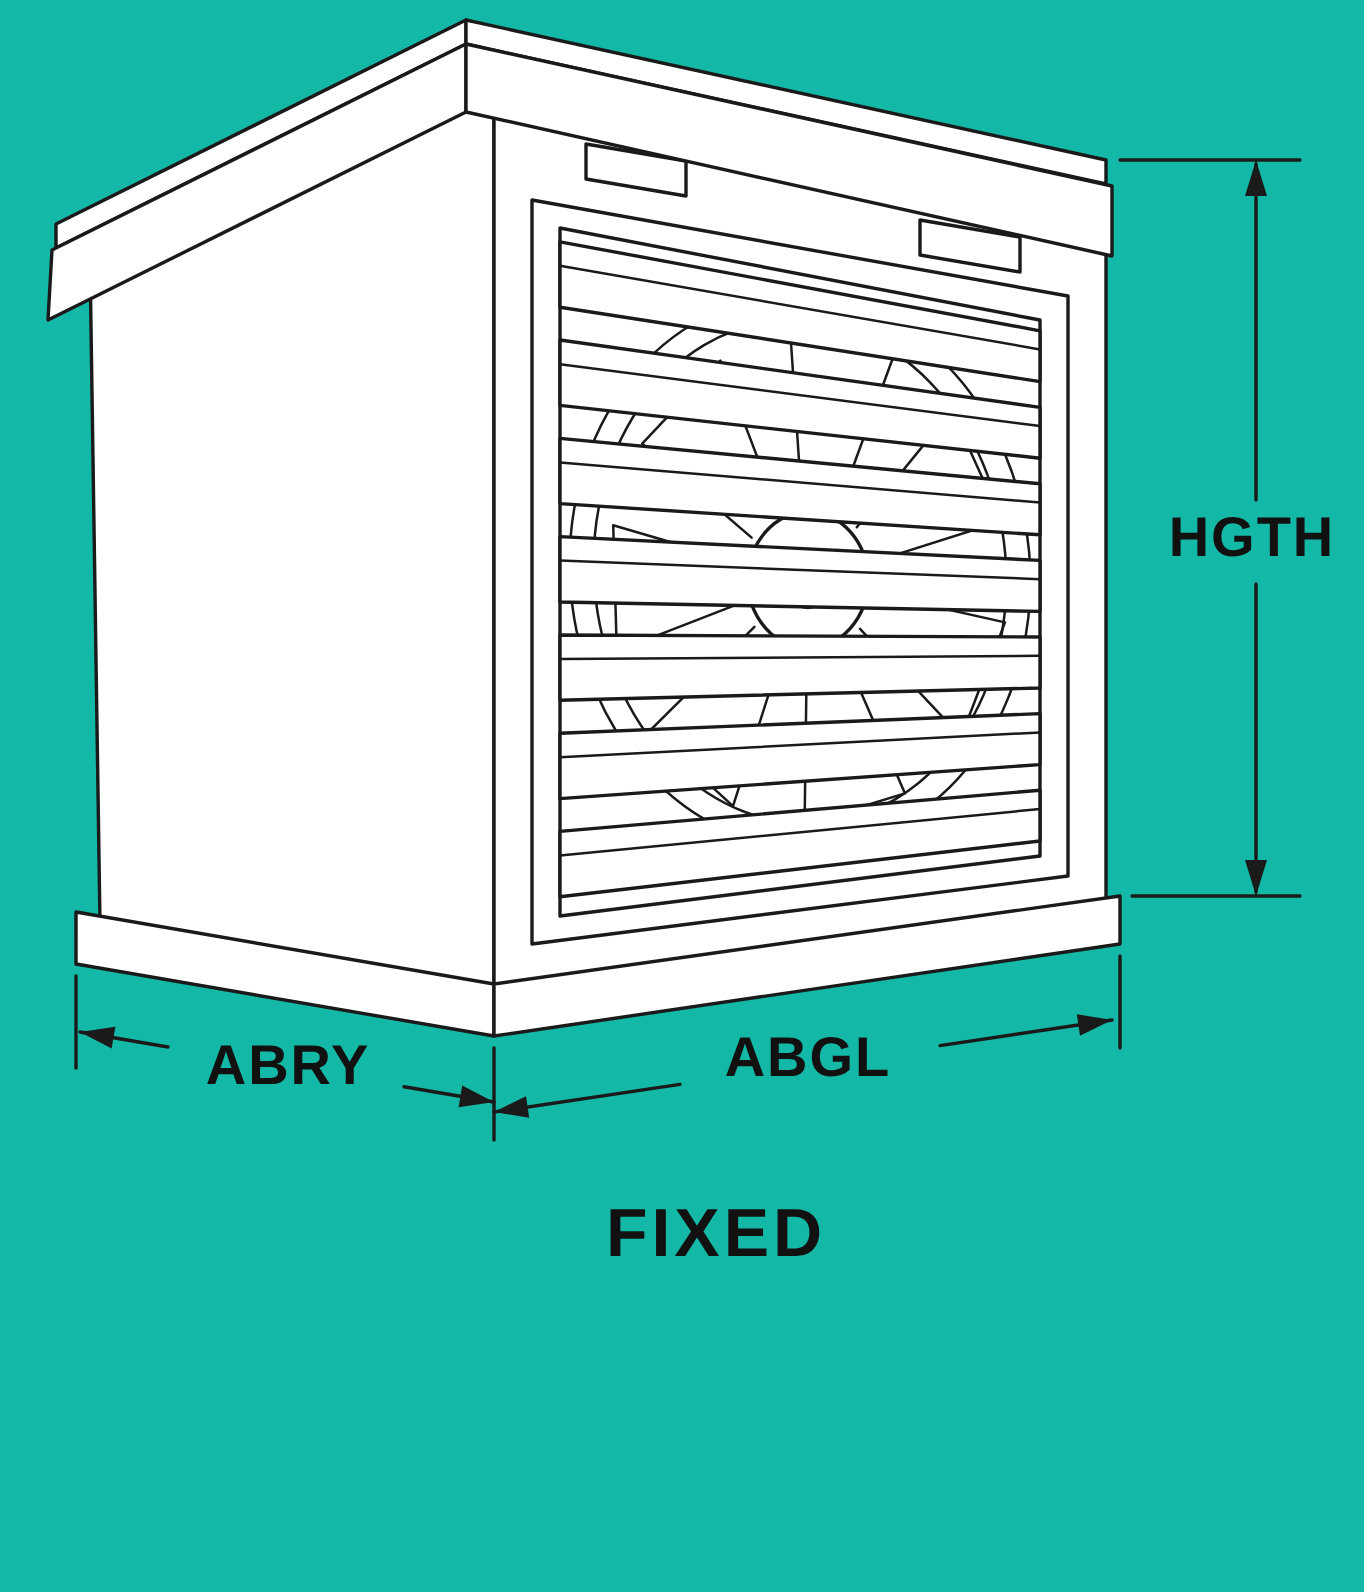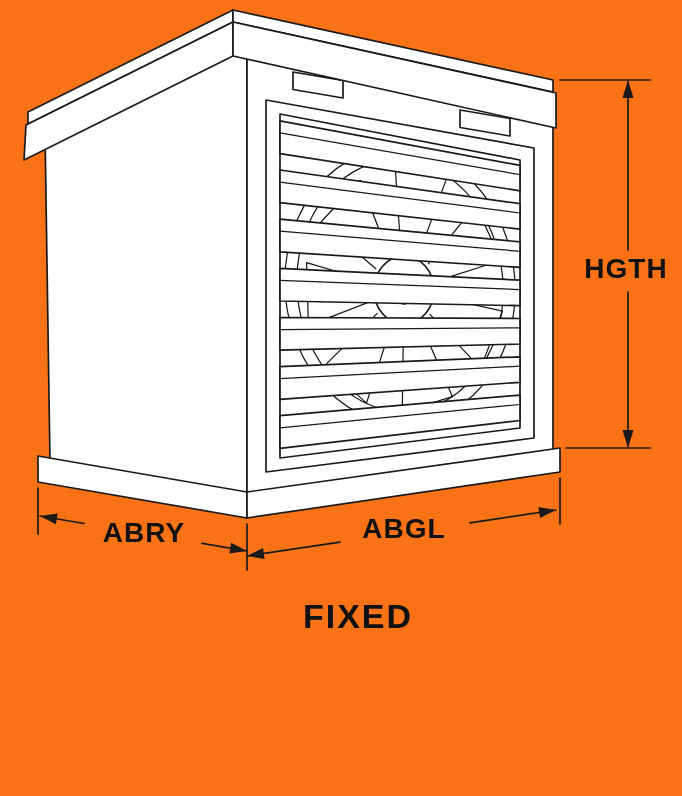--- a/index.html
+++ b/index.html
@@ -6,21 +6,21 @@
     margin: 0;
     padding: 0;
     background: #ffffff;
     width: 682px;
     height: 796px;
     font-family: "Liberation Sans", sans-serif;
   }
   .stage {
     width: 682px;
     height: 796px;
-    background: #f97316;
+    background: #14b8a6;
     overflow: hidden;
   }
   svg { display: block; }
   .outline {
     fill: #ffffff;
     stroke: #1a1a1a;
     stroke-width: 1.7;
     stroke-linejoin: round;
     stroke-linecap: round;
   }

